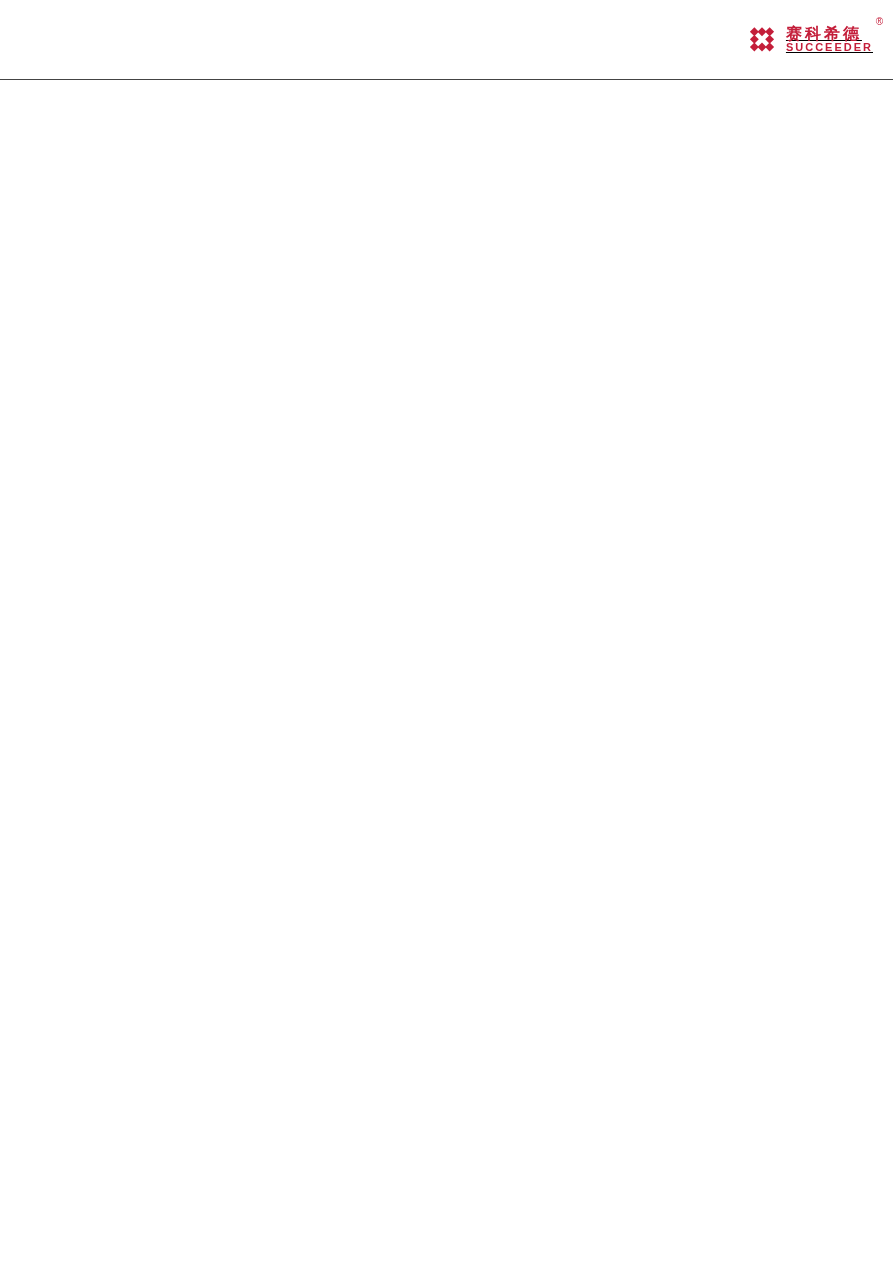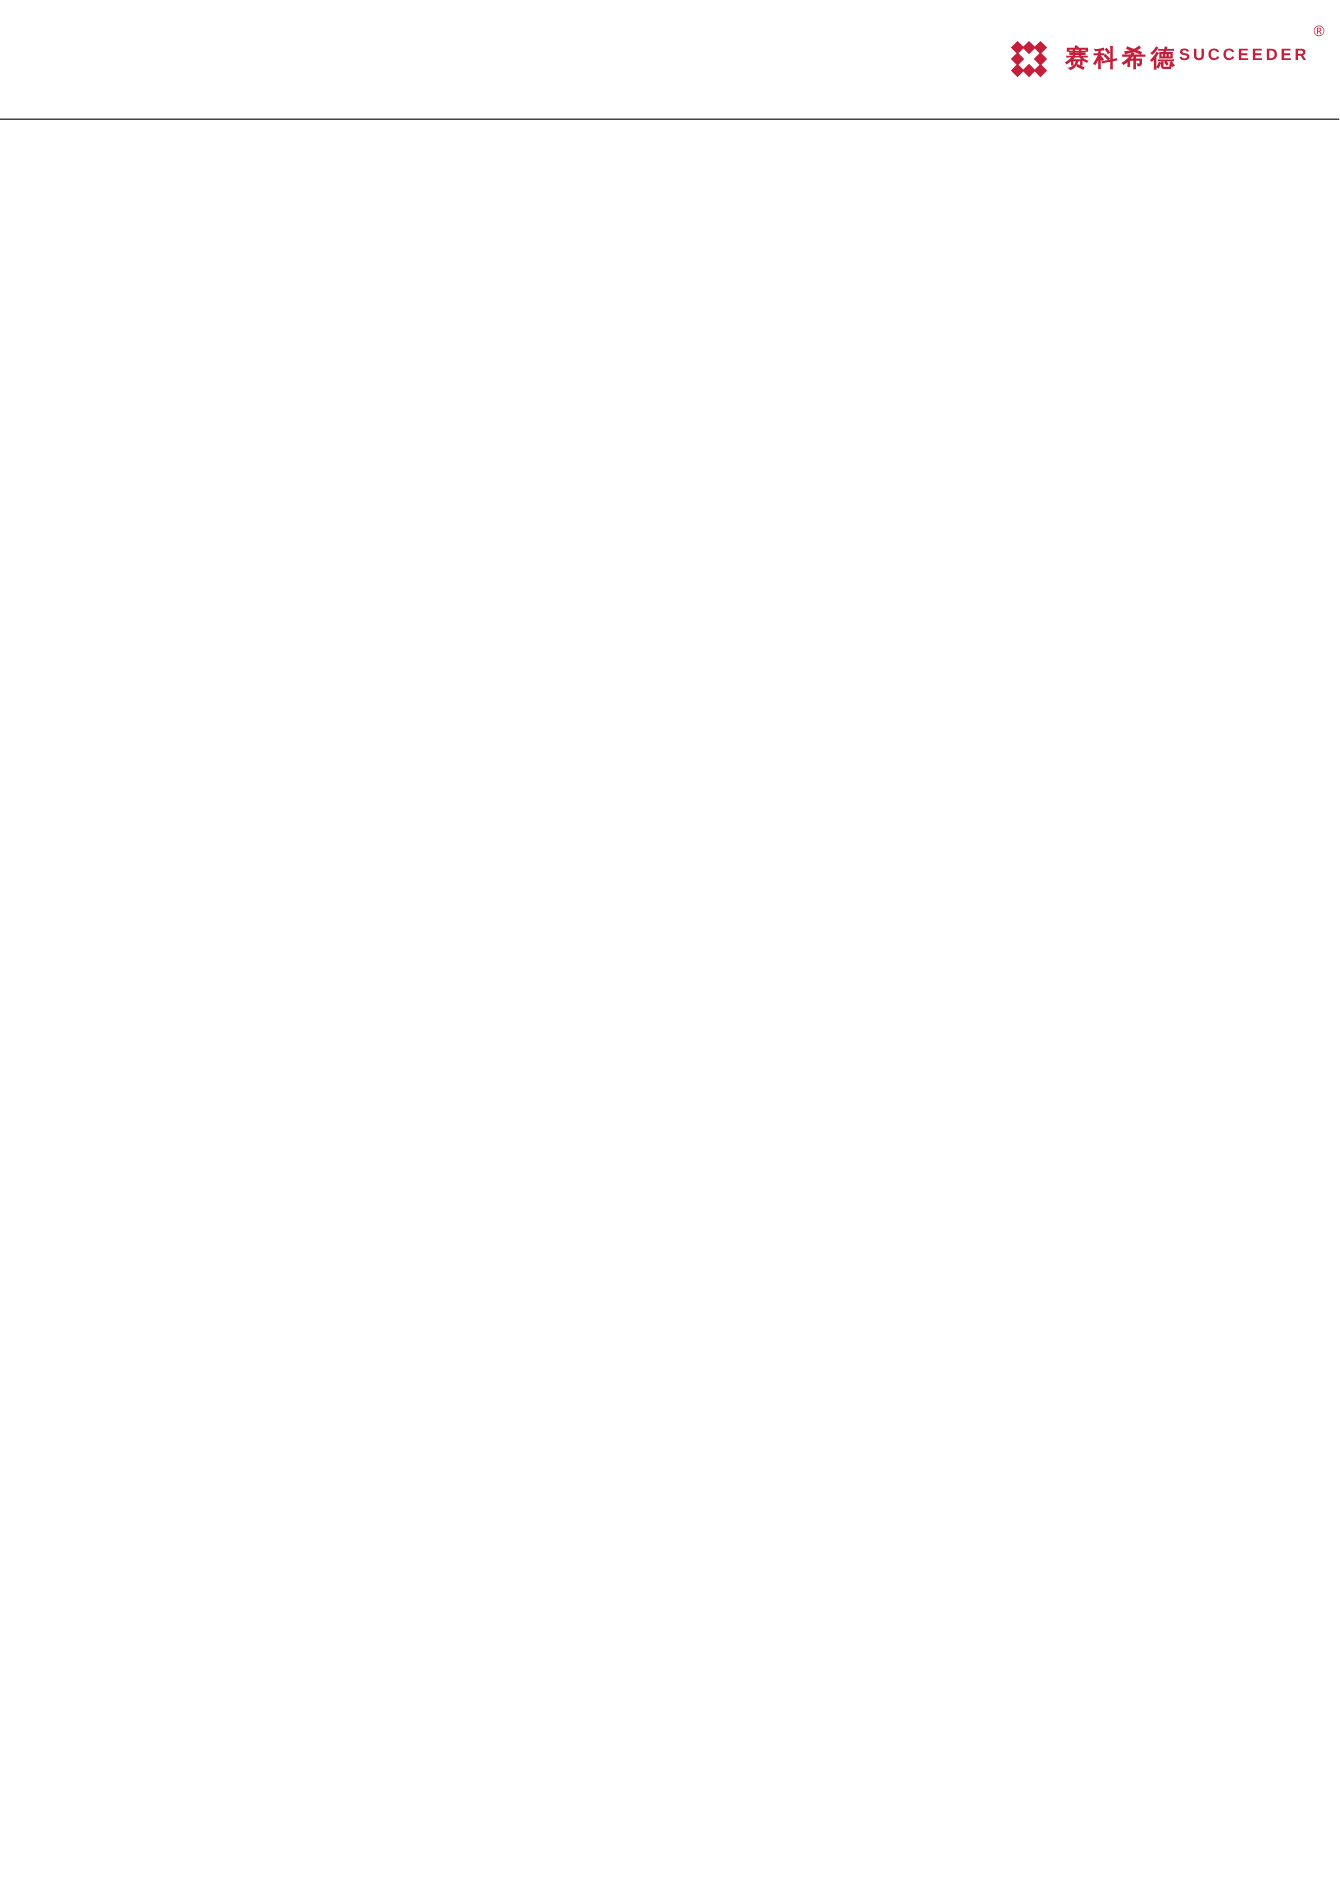--- a/index.html
+++ b/index.html
@@ -1,21 +1,21 @@
 <!DOCTYPE html>
 <html><head>
 <meta charset="utf-8">
 <style>
   * { box-sizing: border-box; font-family: Arial, sans-serif; }
   body { margin: 0; background: #fff; width: 893px; position: relative; }
 
   .page-header { border-bottom: 1px solid #444; padding: 6px 20px 6px 0; display: flex; justify-content: flex-end; align-items: center; height: 80px; }
   .logo-wrap { display: flex; align-items: center; gap: 6px; position: relative; }
   .logo-mark { width: 36px; height: 36px; }
-  .logo-text { display: flex; flex-direction: row; line-height: 1; }
+  .logo-text { display: flex; flex-direction: column; line-height: 1; text-decoration: underline; }
   .logo-cn { color: #c41e3a; font-size: 16px; font-weight: bold; letter-spacing: 3px; }
   .logo-en { color: #c41e3a; font-size: 11px; font-weight: bold; letter-spacing: 2px; }
   .reg-mark { color: #c41e3a; font-size: 10px; position: absolute; top: -6px; right: -10px; }
 
   
   .external-dialog { position: absolute; top: 218px; left: 256px; width: 382px; height: 193px; border: 1px solid #999; background: linear-gradient(#f0f0f4, #e8e8ec); box-shadow: 2px 2px 6px rgba(0,0,0,0.2); }
   .ext-title { background: linear-gradient(#f4f4f8, #e4e4ec); padding: 3px 8px; font-size: 10px; border-bottom: 1px solid #aaa; display: flex; justify-content: space-between; align-items: center; }
   .ext-close { background: #c34a57; color: #fff; width: 24px; height: 12px; display: inline-flex; align-items: center; justify-content: center; font-size: 9px; border-radius: 2px; }
   .ext-body { display: flex; padding: 6px; gap: 8px; height: 172px; }
   .code-list { width: 120px; border: 1px solid #bbb; background: #fff; }

